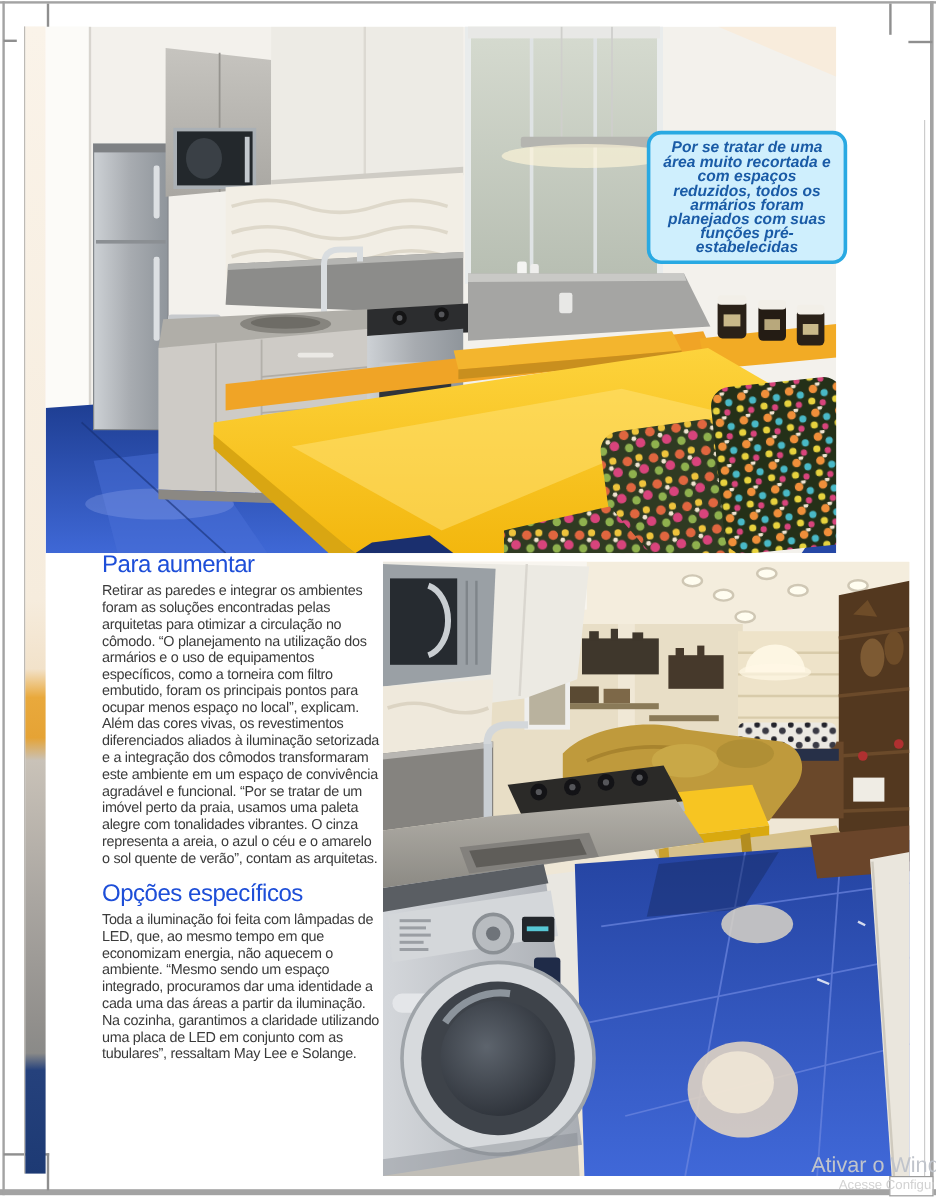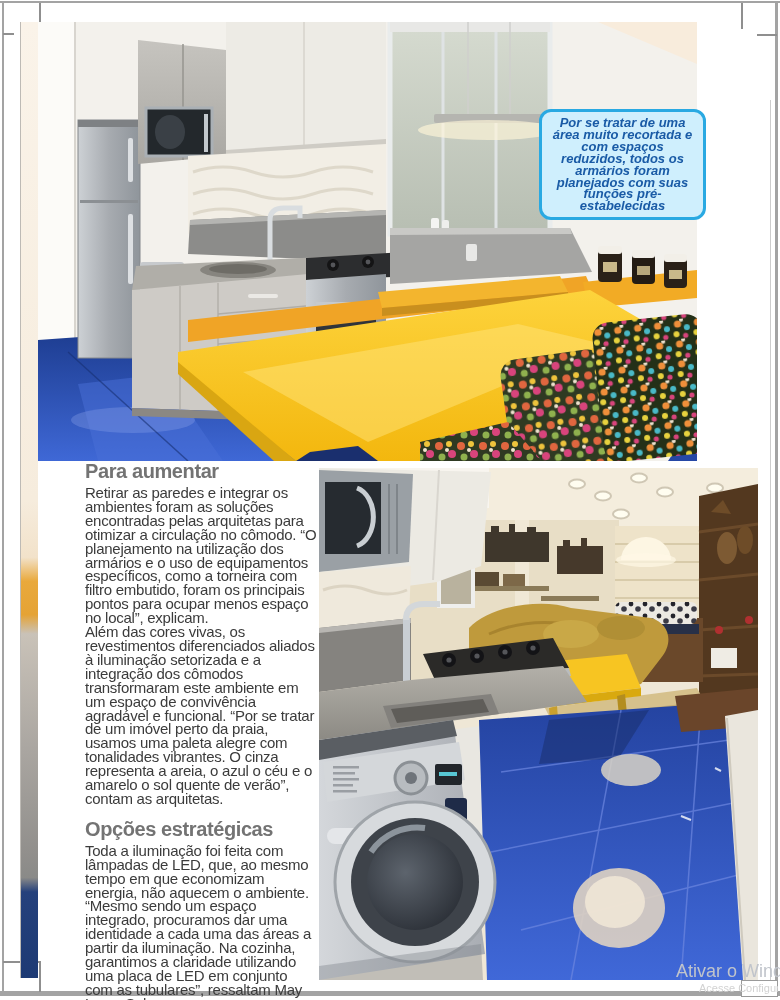--- a/index.html
+++ b/index.html
@@ -19,24 +19,24 @@
   .photo-top{left:38px;top:22px;width:659px;height:439px;}
   .photo-bottom{left:319px;top:468px;width:439px;height:512px;}
   .photo svg{display:block;}
   
   .callout{position:absolute;left:539px;top:109px;width:167px;box-sizing:border-box;
     background:#cfeffd;border:3px solid #29a9e2;border-radius:12px;padding:5px 8px;
     font-style:italic;font-weight:bold;font-size:13px;line-height:11.9px;
     color:#1a5ba6;text-align:center;z-index:5;}
   
   .text-col{position:absolute;left:85px;top:460px;width:233px;z-index:3;}
-  .sec-heading{font-size:20px;font-weight:bold;color:#737373;letter-spacing:-0.4px;
+  .sec-heading{font-size:20px;font-weight:normal;color:#1d4ed8;letter-spacing:-0.4px;
     margin:0 0 3px 0;}
   .sec-heading.mt{margin-top:12px;}
-  .sec-body{font-size:15px;line-height:13.9px;color:#3b3b3b;letter-spacing:-0.25px;margin:0;}
+  .sec-body{font-size:12px;line-height:13.9px;color:#3b3b3b;letter-spacing:-0.25px;margin:0;}
   
   .wm1{position:absolute;left:676px;top:961px;font-size:18px;color:#c0c4cb;
     white-space:nowrap;z-index:6;}
   .wm2{position:absolute;left:699px;top:982px;width:79px;overflow:hidden;font-size:11px;
     color:#d2d2d2;white-space:nowrap;z-index:6;}
   .corner-box{position:absolute;left:741px;top:980px;width:35px;height:15px;background:#ffffff;
     border:1px solid #9a9a9a;z-index:5;}
 </style>
 </head>
 <body>
@@ -229,21 +229,21 @@
   </div>
 
   <div class="callout">
     <span>Por se tratar de uma área muito recortada e com espaços reduzidos, todos os armários foram planejados com suas funções pré-estabelecidas</span>
   </div>
 
   <div class="text-col">
     <h3 class="sec-heading">Para aumentar</h3>
     <p class="sec-body">Retirar as paredes e integrar os ambientes foram as soluções encontradas pelas arquitetas para otimizar a circulação no cômodo. “O planejamento na utilização dos armários e o uso de equipamentos específicos, como a torneira com filtro embutido, foram os principais pontos para ocupar menos espaço no local”, explicam.</p>
     <p class="sec-body">Além das cores vivas, os revestimentos diferenciados aliados à iluminação setorizada e a integração dos cômodos transformaram este ambiente em um espaço de convivência agradável e funcional. “Por se tratar de um imóvel perto da praia, usamos uma paleta alegre com tonalidades vibrantes. O cinza representa a areia, o azul o céu e o amarelo o sol quente de verão”, contam as arquitetas.</p>
-    <h3 class="sec-heading mt">Opções estratégicas</h3>
+    <h3 class="sec-heading mt">Opções específicos</h3>
     <p class="sec-body">Toda a iluminação foi feita com lâmpadas de LED, que, ao mesmo tempo em que economizam energia, não aquecem o ambiente. “Mesmo sendo um espaço integrado, procuramos dar uma identidade a cada uma das áreas a partir da iluminação. Na cozinha, garantimos a claridade utilizando uma placa de LED em conjunto com as tubulares”, ressaltam May Lee e Solange.</p>
   </div>
 
   <div class="photo photo-bottom">
     <svg width="439" height="512" viewBox="0 0 439 512" xmlns="http://www.w3.org/2000/svg">
       <defs>
         <linearGradient id="gWash" x1="0" y1="0" x2="1" y2="0">
           <stop offset="0" stop-color="#d4d7db"></stop>
             <stop offset="1" stop-color="#a9adb3"></stop>
         </linearGradient>

